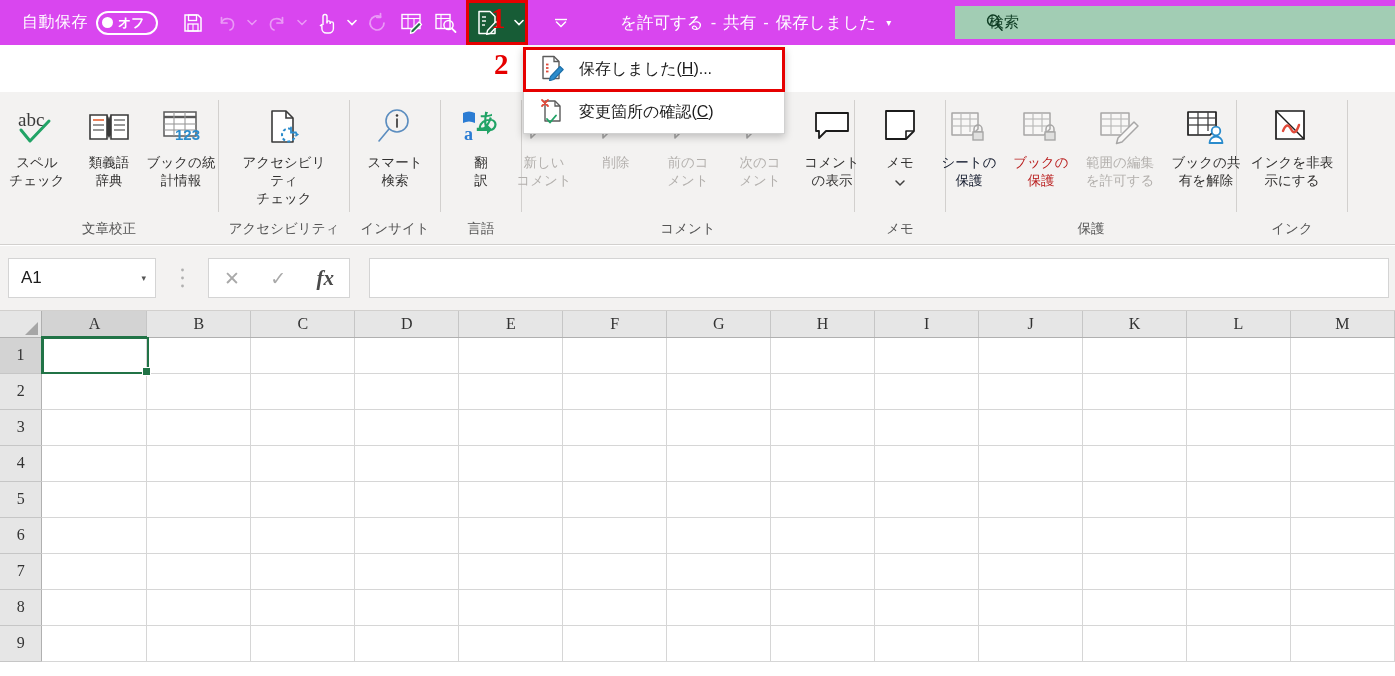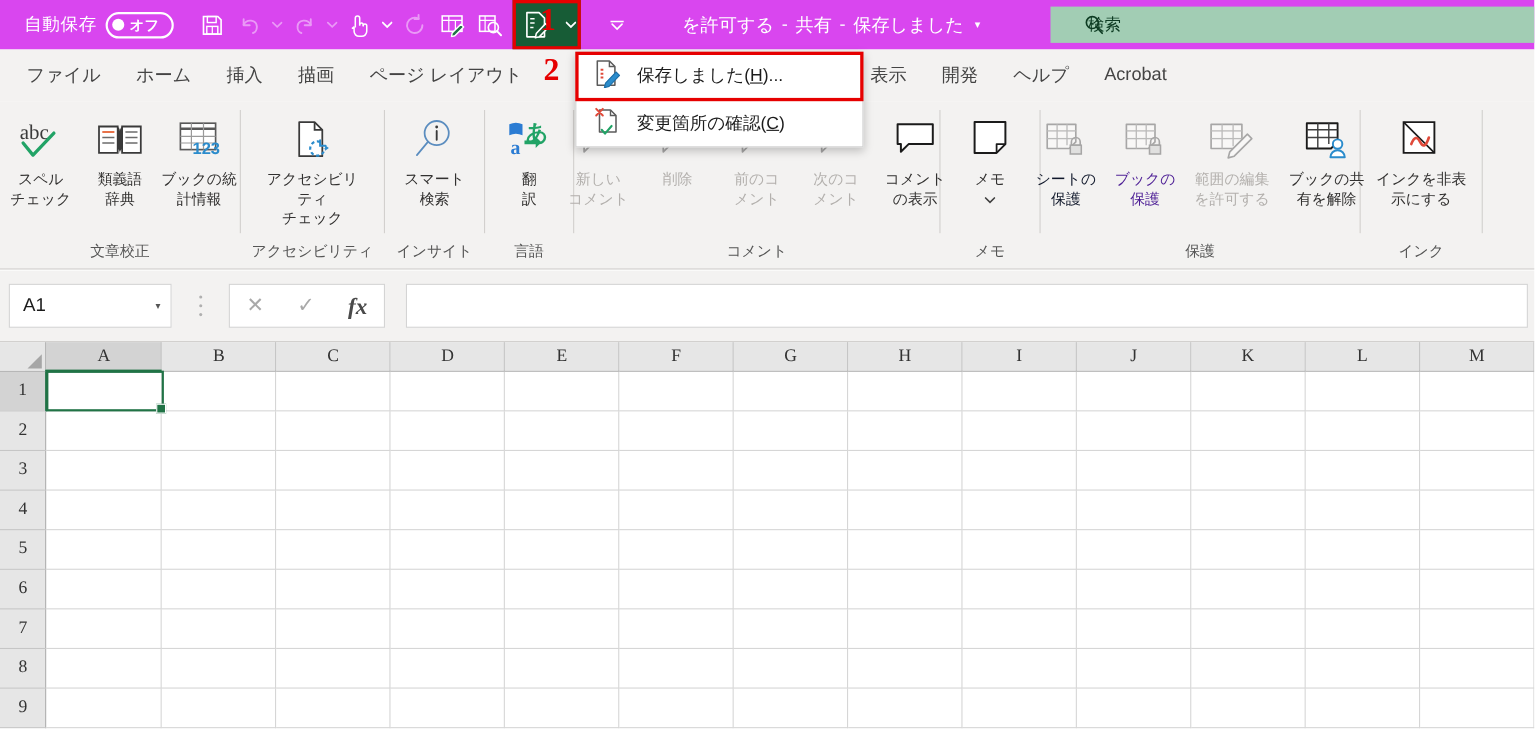--- a/index.html
+++ b/index.html
@@ -388,31 +388,20 @@
       <span class="sicon">
         <svg width="19" height="19" viewBox="0 0 19 19">
             <circle cx="8" cy="7.5" r="5.4" fill="none" stroke="#0d3b22" stroke-width="1.5"></circle>
             <line x1="11.9" y1="11.6" x2="17" y2="17.2" stroke="#0d3b22" stroke-width="1.6" stroke-linecap="round"></line>
           </svg>
       </span>
       <span class="stext">検索</span>
     </div>
   </div>
 
-  <div class="tabstrip">
-    <div class="tab">ファイル</div>
-    <div class="tab">ホーム</div>
-    <div class="tab">挿入</div>
-    <div class="tab">描画</div>
-    <div class="tab">ページ レイアウト</div>
-    <div class="tab" style="margin-left:284px">表示</div>
-    <div class="tab">開発</div>
-    <div class="tab">ヘルプ</div>
-    <div class="tab">Acrobat</div>
-  </div>
 
   <div class="ribbon">
 
     <div class="group" style="width:218px">
       <div class="items">
         <div class="btn">
           <span class="ic">
             <svg width="44" height="40" viewBox="0 0 44 40">
                 <text x="3" y="19" font-family="Liberation Serif, serif" font-size="19" fill="#3a3a3a">abc</text>
                 <path d="M6 23 L15 34 L34 14" fill="none" stroke="#21a366" stroke-width="3" stroke-linecap="round" stroke-linejoin="round"></path>
@@ -609,21 +598,21 @@
             <svg width="44" height="40" viewBox="0 0 44 40">
                 <path d="M5 6 h26 v16 l-6 6 h-20z" fill="#fff" stroke="#404040" stroke-width="1.5" stroke-linejoin="round"></path>
                 <line x1="5" y1="12" x2="31" y2="12" stroke="#707070" stroke-width="1.2"></line>
                 <line x1="5" y1="19" x2="31" y2="19" stroke="#707070" stroke-width="1.2"></line>
                 <line x1="14" y1="6" x2="14" y2="28" stroke="#707070" stroke-width="1.2"></line>
                 <line x1="23" y1="6" x2="23" y2="25" stroke="#707070" stroke-width="1.2"></line>
                 <path d="M27 22 a4 4 0 0 1 8 0 v3 h-8z" fill="none" stroke="#404040" stroke-width="1.5"></path>
                 <rect x="26" y="25" width="10" height="8" fill="#c8c8c8" stroke="#404040" stroke-width="1.4"></rect>
               </svg>
           </span>
-          <span class="bl" style="color:#4c1d95">ブックの
+          <span class="bl" style="color:#b91c1c">ブックの
 保護</span>
         </div>
         <div class="btn wide">
           <span class="ic" style="opacity:.42">
             <svg width="48" height="40" viewBox="0 0 48 40">
                 <path d="M5 6 h28 v16 l-6 6 h-22z" fill="#fff" stroke="#404040" stroke-width="1.5" stroke-linejoin="round"></path>
                 <line x1="5" y1="12" x2="33" y2="12" stroke="#707070" stroke-width="1.2"></line>
                 <line x1="5" y1="19" x2="33" y2="19" stroke="#707070" stroke-width="1.2"></line>
                 <line x1="15" y1="6" x2="15" y2="28" stroke="#707070" stroke-width="1.2"></line>
                 <line x1="25" y1="6" x2="25" y2="26" stroke="#707070" stroke-width="1.2"></line>

